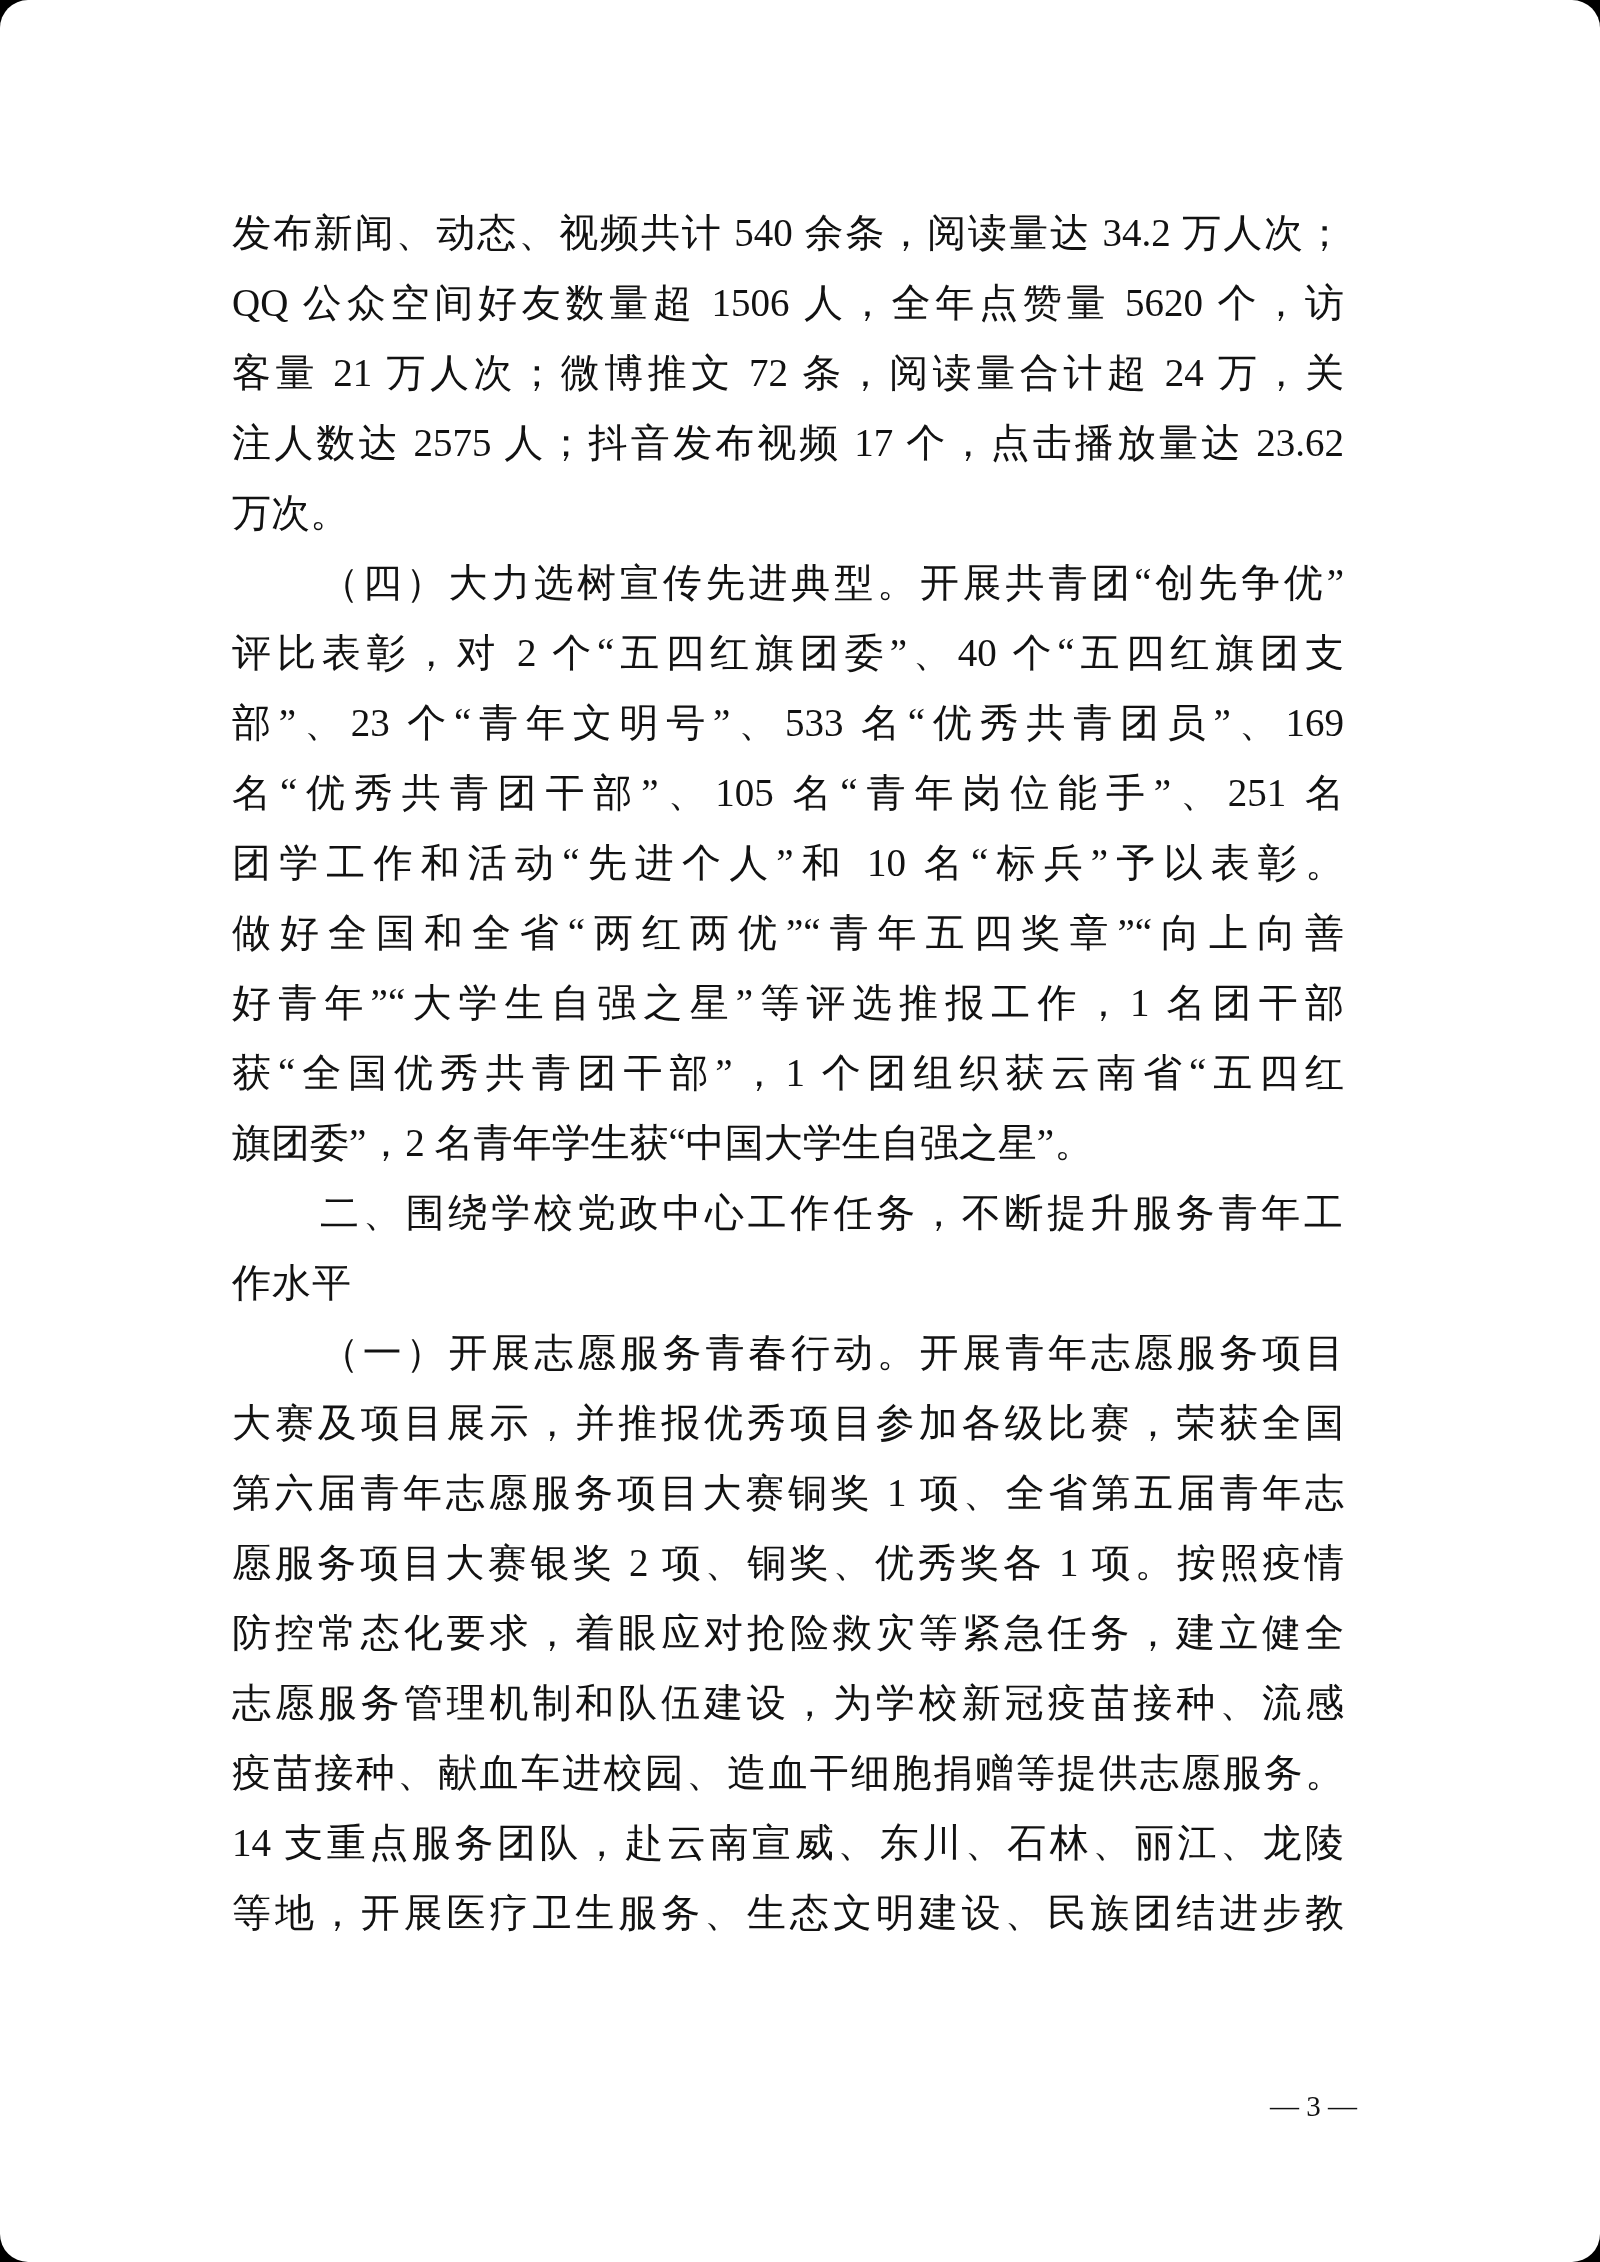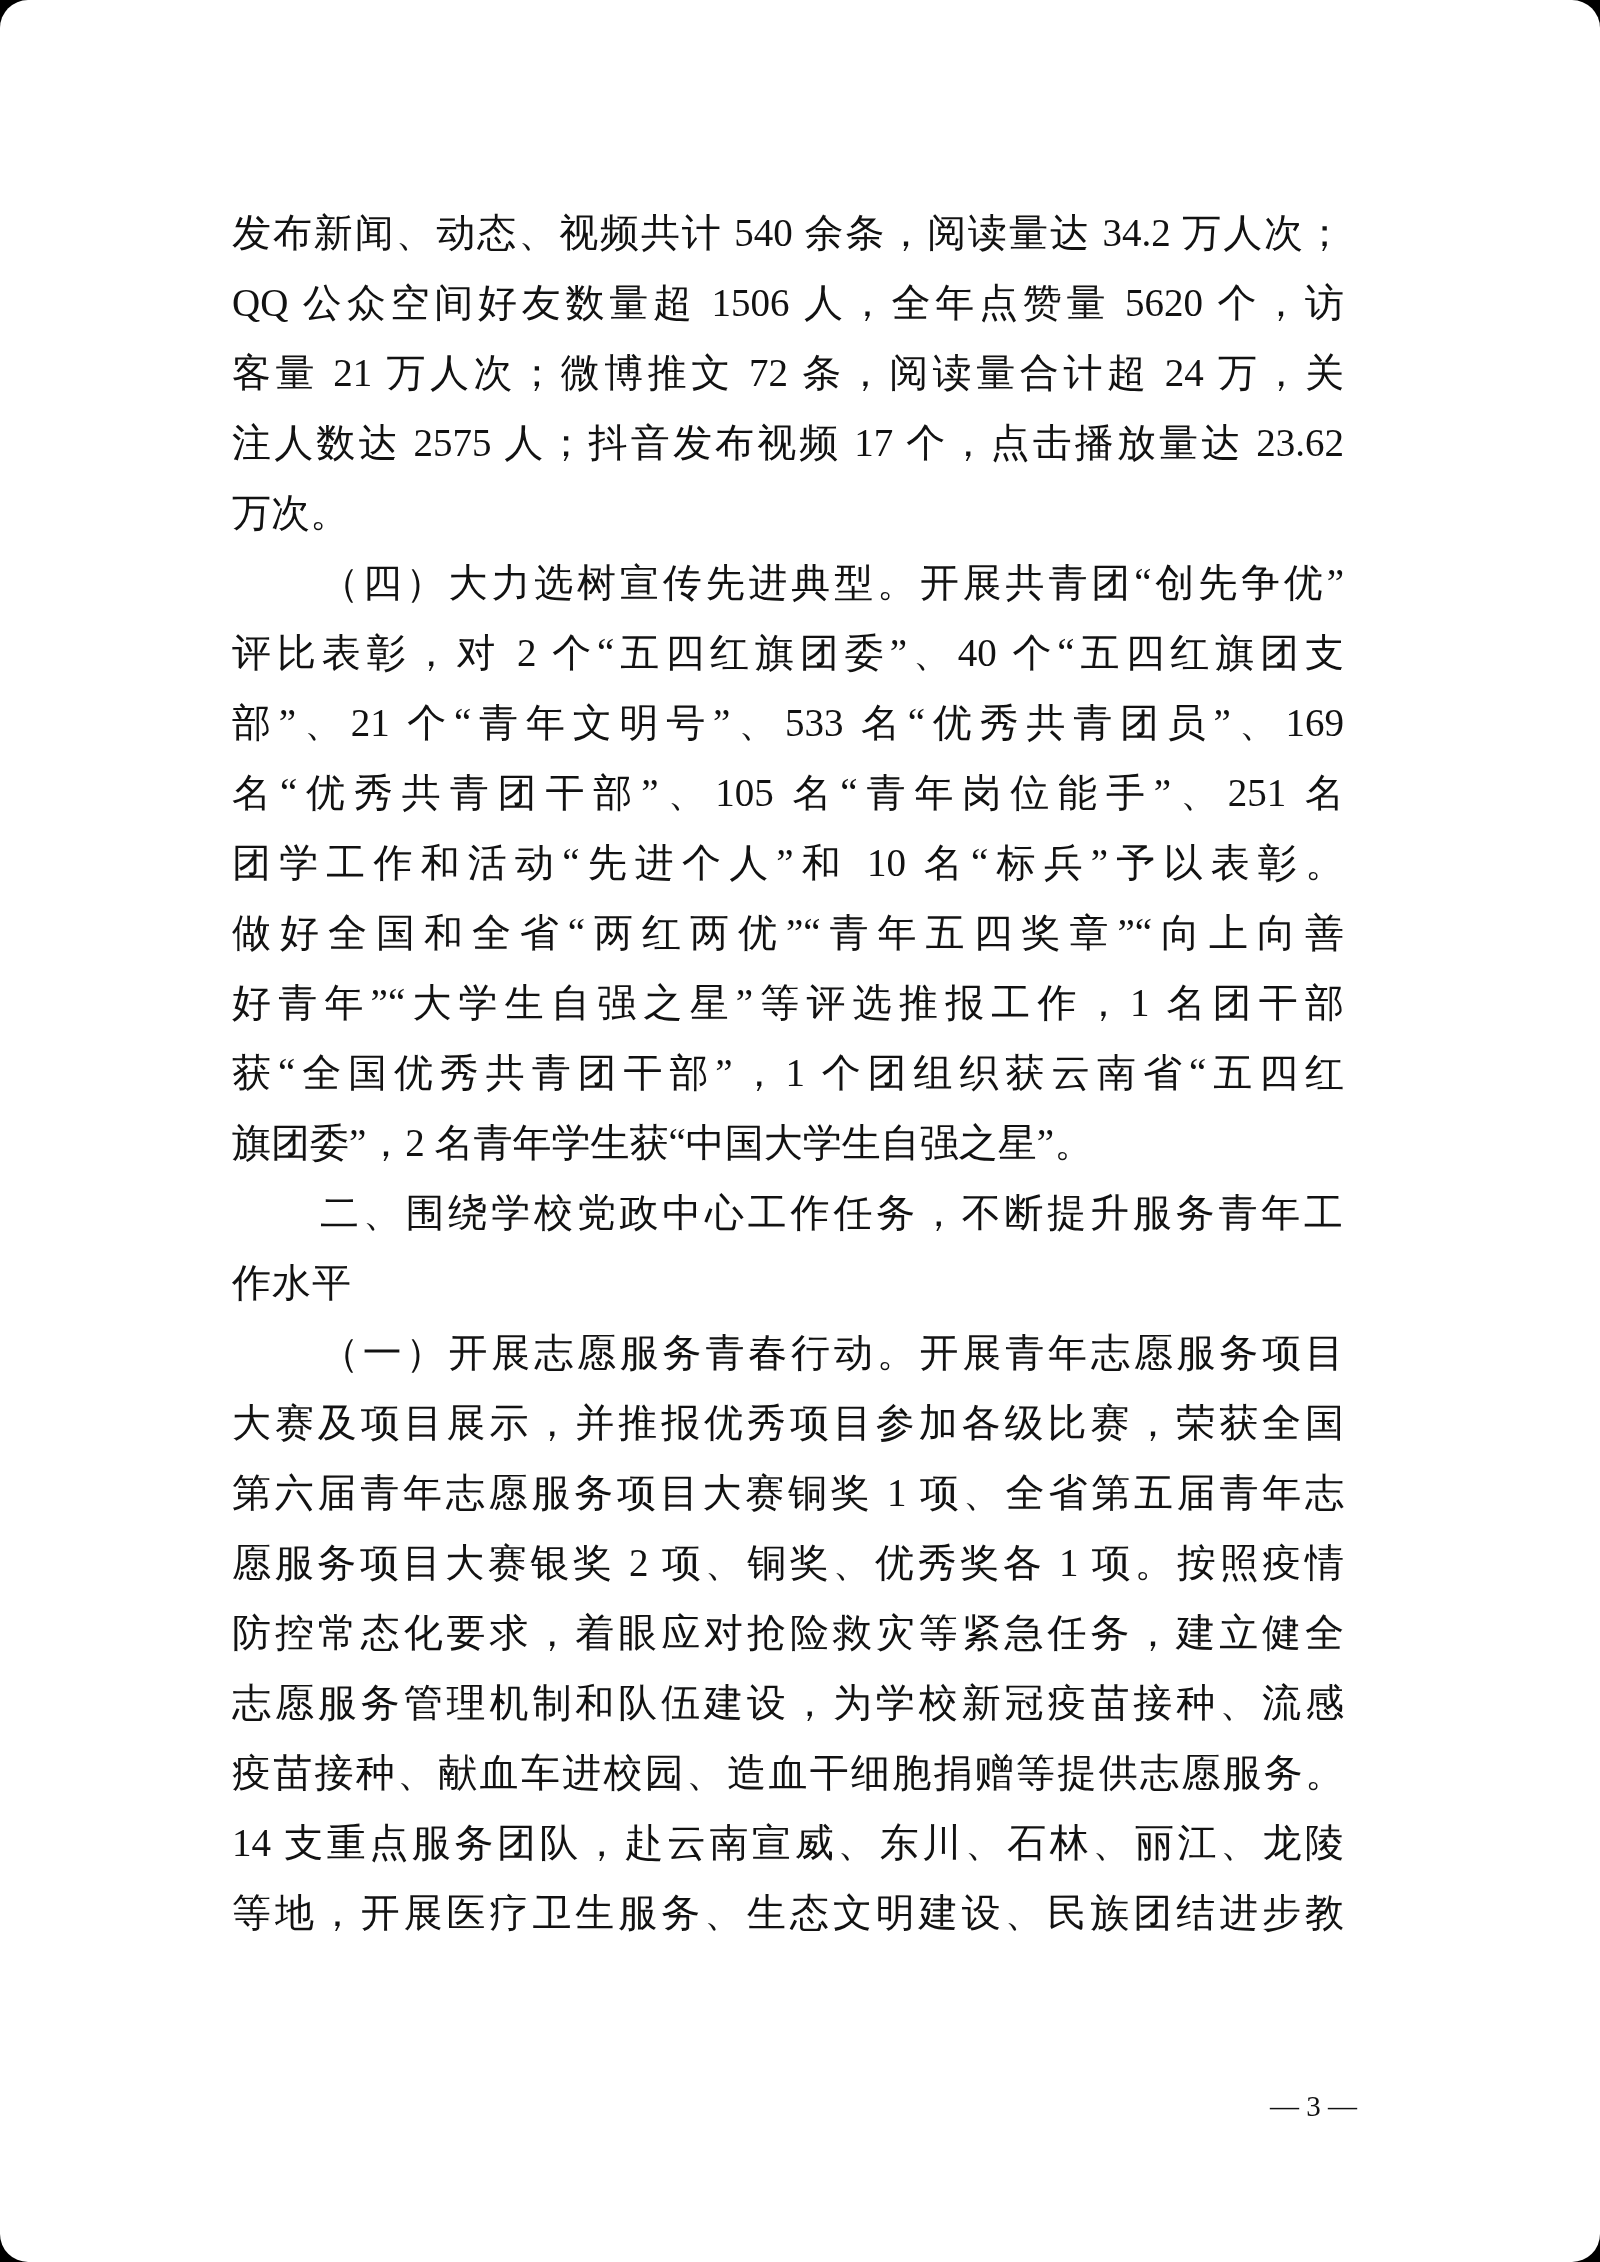--- a/index.html
+++ b/index.html
@@ -65,21 +65,21 @@
 
 <div class="page">
   <div class="text-block">
       <div class="line"><span class="run body">发布新闻、动态、视频共计 540 余条，阅读量达 34.2 万人次；</span></div>
       <div class="line"><span class="run body">QQ 公众空间好友数量超 1506 人，全年点赞量 5620 个，访</span></div>
       <div class="line"><span class="run body">客量 21 万人次；微博推文 72 条，阅读量合计超 24 万，关</span></div>
       <div class="line"><span class="run body">注人数达 2575 人；抖音发布视频 17 个，点击播放量达 23.62</span></div>
       <div class="line no-justify"><span class="run body">万次。</span></div>
       <div class="line indent"><span class="run lead">（四）大力选树宣传先进典型。</span><span class="run body">开展共青团“创先争优”</span></div>
       <div class="line"><span class="run body">评比表彰，对 2 个“五四红旗团委”、40 个“五四红旗团支</span></div>
-      <div class="line"><span class="run body">部”、21 个“青年文明号”、533 名“优秀共青团员”、169</span></div>
+      <div class="line"><span class="run body">部”、23 个“青年文明号”、533 名“优秀共青团员”、169</span></div>
       <div class="line"><span class="run body">名“优秀共青团干部”、105 名“青年岗位能手”、251 名</span></div>
       <div class="line"><span class="run body">团学工作和活动“先进个人”和 10 名“标兵”予以表彰。</span></div>
       <div class="line"><span class="run body">做好全国和全省“两红两优”“青年五四奖章”“向上向善</span></div>
       <div class="line"><span class="run body">好青年”“大学生自强之星”等评选推报工作，1 名团干部</span></div>
       <div class="line"><span class="run body">获“全国优秀共青团干部”，1 个团组织获云南省“五四红</span></div>
       <div class="line no-justify"><span class="run body">旗团委”，2 名青年学生获“中国大学生自强之星”。</span></div>
       <div class="line indent"><span class="run heading">二、围绕学校党政中心工作任务，不断提升服务青年工</span></div>
       <div class="line no-justify"><span class="run heading">作水平</span></div>
       <div class="line indent"><span class="run lead">（一）开展志愿服务青春行动。</span><span class="run body">开展青年志愿服务项目</span></div>
       <div class="line"><span class="run body">大赛及项目展示，并推报优秀项目参加各级比赛，荣获全国</span></div>

